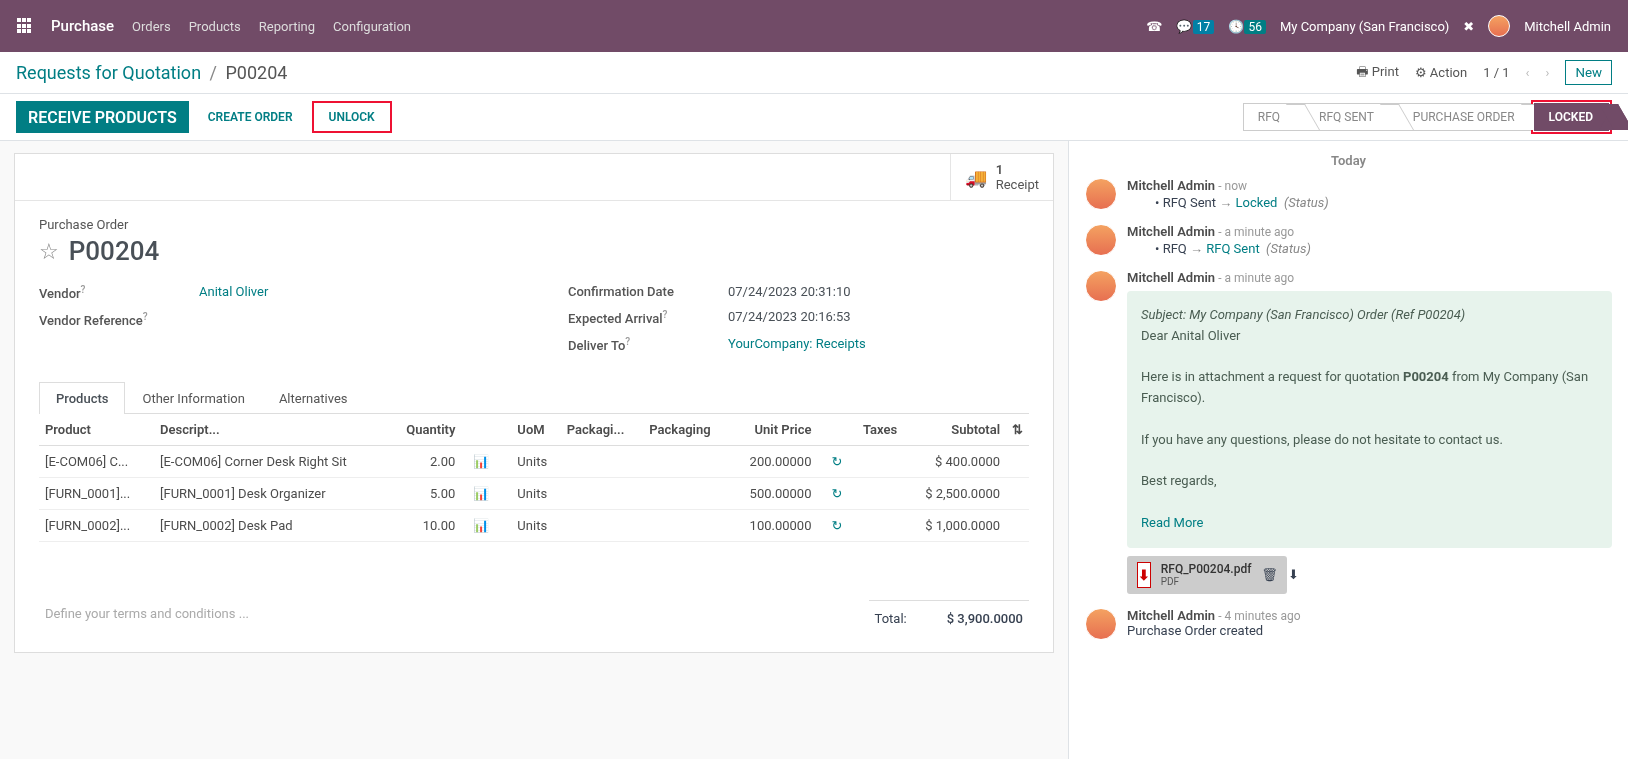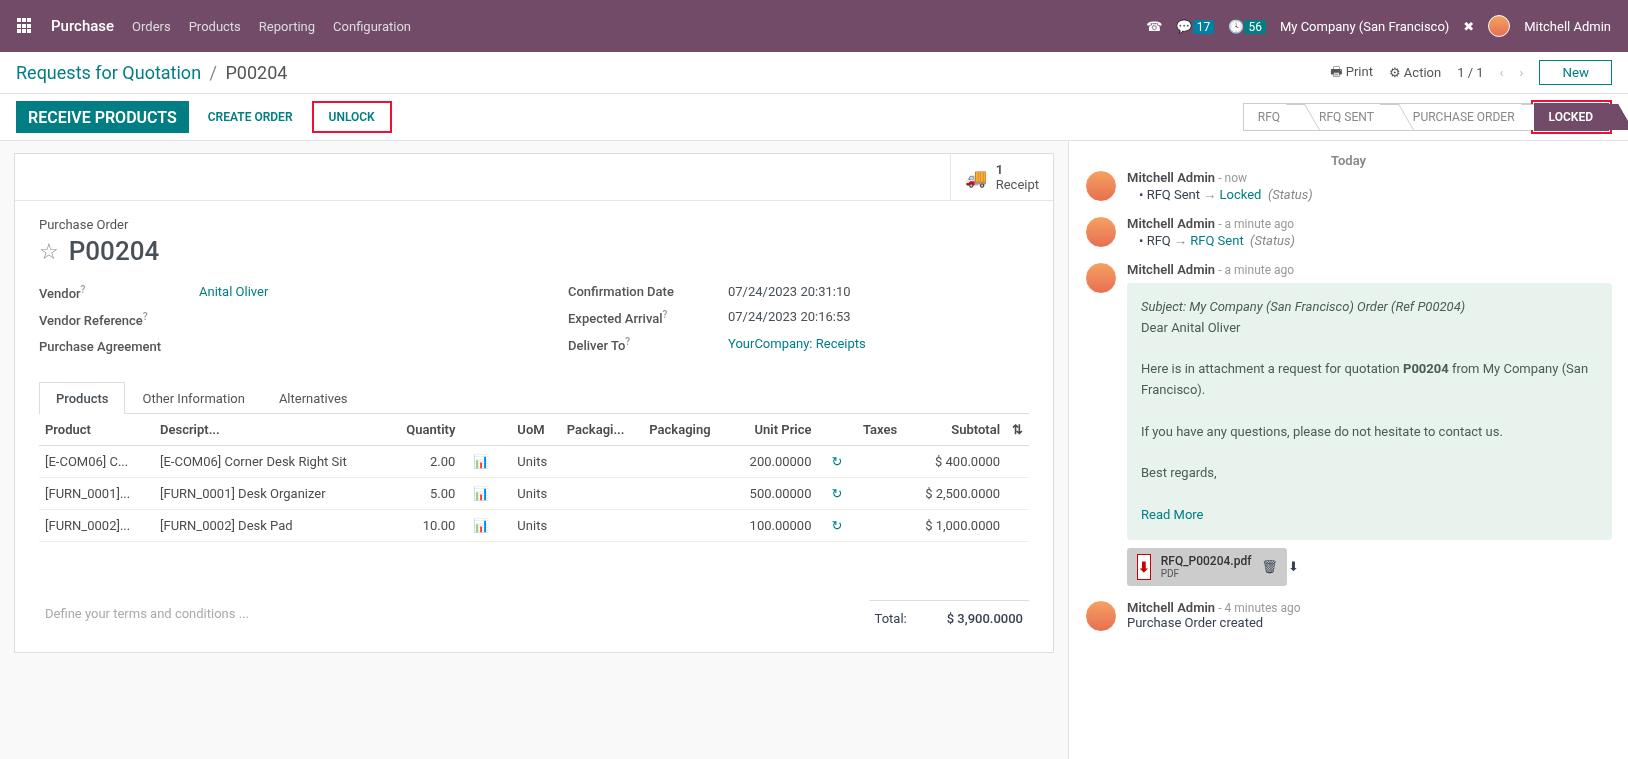--- a/index.html
+++ b/index.html
@@ -14,21 +14,21 @@
 .topbar-right{display:flex;align-items:center;gap:14px;font-size:13px}
 .badge{background:#017e84;color:#fff;border-radius:2px;padding:0 4px;font-size:12px}
 .badge.blue{background:#0180a5}
 .avatar{width:22px;height:22px;border-radius:50%;background:linear-gradient(#f4a261,#e76f51);display:inline-block;border:1px solid #fff}
 
 .cp{background:#fff;border-bottom:1px solid #dee2e6;display:flex;justify-content:space-between;align-items:center;padding:8px 16px}
 .breadcrumb{font-size:18px;color:#017e84}
 .breadcrumb .sep{color:#888;margin:0 4px}
 .breadcrumb .cur{color:#555}
 .cp-right{display:flex;align-items:center;gap:16px;font-size:13px;color:#555}
-.btn-new{border:1px solid #017e84;color:#017e84;padding:4px 22px;background:#fff;cursor:pointer}
+.btn-new{border:1px solid #017e84;color:#017e84;padding:4px 9px;background:#fff;cursor:pointer}
 
 .btnrow{background:#fff;border-bottom:1px solid #dee2e6;display:flex;align-items:center;padding:6px 16px;justify-content:space-between}
 .btns-left{display:flex;gap:6px}
 .btn-primary{background:#017e84;color:#fff;border:none;padding:6px 12px;font-weight:600;font-size:16px;cursor:pointer}
 .btn-sec{background:#fff;color:#017e84;border:1px solid transparent;padding:6px 12px;font-weight:600;font-size:12px;cursor:pointer}
 .btn-hl{border:2px solid #e13;padding:4px 10px}
 
 .statusbar{display:flex;align-items:center}
 .status-step{position:relative;padding:6px 16px 6px 22px;color:#888;font-size:12px;background:#fff;border:1px solid #ccc;border-right:none}
 .status-step:first-child{padding-left:14px}
@@ -69,28 +69,28 @@
 .graph-icon{color:#017e84;margin-left:6px}
 .refresh-icon{color:#017e84;margin-left:8px}
 
 .chatter{width:560px;background:#fff;border-left:1px solid #dee2e6;min-height:720px}
 .chatter-top{display:flex;align-items:center;border-bottom:1px solid #eee}
 .chat-btn{padding:12px 16px;font-size:13px;cursor:pointer;color:#555}
 .chat-btn.primary{background:#714b67;color:#fff}
 .chatter-icons{margin-left:auto;display:flex;gap:14px;padding-right:14px;align-items:center;color:#555;font-size:13px}
 .following{color:#28a745;font-weight:500}
 .chat-body{padding:12px 16px}
-.today{text-align:center;color:#888;font-weight:600;font-size:13px;margin-bottom:2px}
+.today{text-align:center;color:#888;font-weight:600;font-size:13px;margin-bottom:10px}
 .msg{display:flex;gap:10px;margin-bottom:14px}
 .msg .avatar{flex-shrink:0;width:32px;height:32px}
 .msg-content{flex:1;font-size:13px}
 .msg-head{color:#4c4c4c}
 .msg-head strong{font-weight:600}
 .msg-time{color:#999;font-size:12px}
-.track-line{margin-left:12px;margin-top:2px}
+.track-line{margin-left:28px;margin-top:2px}
 .track-line .arrow{color:#888}
 .track-line .val{color:#017e84}
 .track-line .field{color:#888;font-style:italic}
 .msgbox{background:#e7f3ec;border-radius:4px;padding:14px;margin-top:6px;color:#4a5d52;line-height:1.6}
 .msgbox .subj{font-style:italic}
 .readmore{color:#017e84;cursor:pointer}
 .attach{background:#ccc;border-radius:3px;padding:6px 10px;margin-top:8px;display:flex;align-items:center;gap:10px;width:160px}
 .pdf-icon{width:26px;height:26px;border:1px solid #c00;background:#fff;display:flex;align-items:center;justify-content:center;color:#c00;font-size:14px;font-weight:bold}
 .attach-name{font-size:12px;color:#333;font-weight:500}
 .attach-type{font-size:10px;color:#555}
@@ -179,23 +179,20 @@
           <span class="po-num">P00204</span>
         </div>
         <div class="fields">
           <div class="fcol">
             <div class="frow">
                 <span class="flabel"><span>Vendor</span><span class="q">?</span></span>
                 <span class="fval link">Anital Oliver</span>
               </div>
             <div class="frow">
                 <span class="flabel"><span>Vendor Reference</span><span class="q">?</span></span>
-              </div>
-            <div class="frow">
-                <span class="flabel">Purchase Agreement</span>
               </div>
           </div>
           <div class="fcol">
             <div class="frow">
                 <span class="flabel">Confirmation Date</span>
                 <span class="fval">07/24/2023 20:31:10</span>
               </div>
             <div class="frow">
                 <span class="flabel"><span>Expected Arrival</span><span class="q">?</span></span>
                 <span class="fval">07/24/2023 20:16:53</span>

